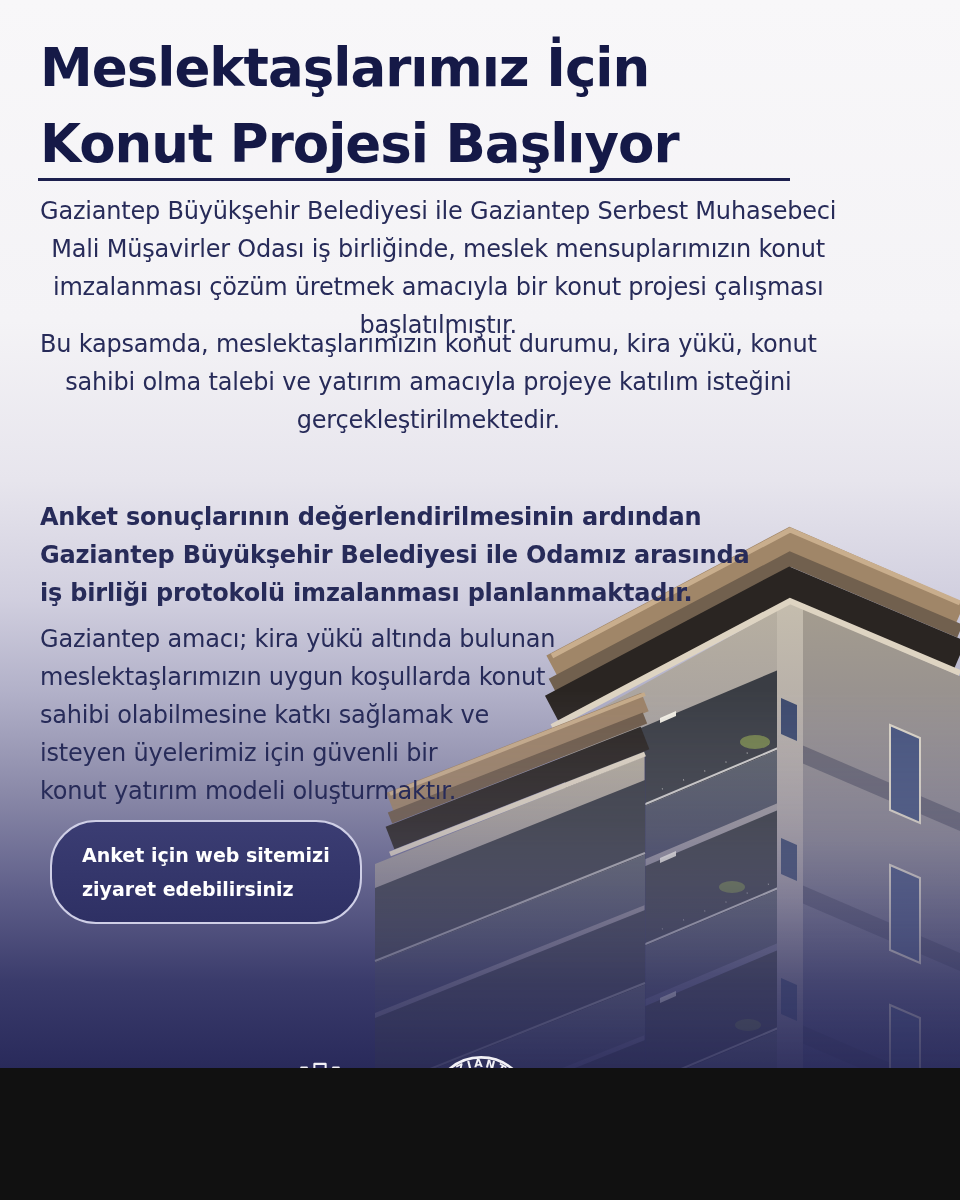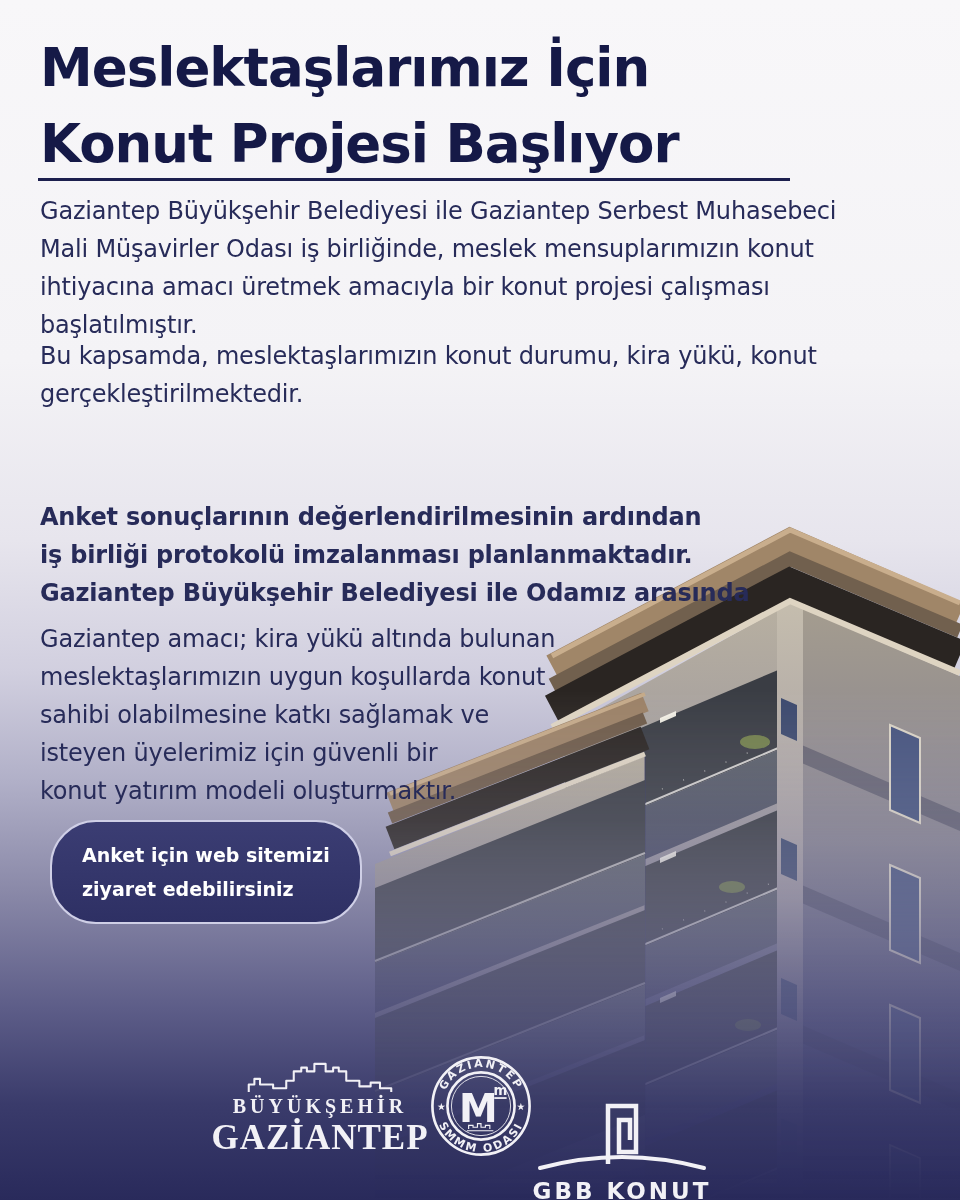--- a/index.html
+++ b/index.html
@@ -1,17 +1,17 @@
 <!DOCTYPE html>
 <html><head>
 <meta charset="utf-8">
 <style>
   html,body{margin:0;padding:0;background:#111;}
   .poster{
-    position:relative;width:960px;height:1200px;overflow:hidden;
+    position:relative;width:960px;height:1068px;overflow:hidden;
     font-family:"DejaVu Sans","Liberation Sans",sans-serif;
     background:linear-gradient(180deg,
       #f8f7f9 0%, #f4f3f6 30%, #e7e5ed 45%, #d1cfdf 56%,
       #b1b0c8 65%, #8b8aa9 74%, #5d5d88 84%, #3a3b6b 92%, #292a5b 100%);
   }
   
   .building{
     position:absolute;left:360px;top:440px;width:600px;height:760px;z-index:1;
     -webkit-mask-image:linear-gradient(180deg,rgba(0,0,0,1) 0%,rgba(0,0,0,1) 33%,
       rgba(0,0,0,.8) 50%,rgba(0,0,0,.45) 65%,rgba(0,0,0,.22) 78%,rgba(0,0,0,.08) 90%,rgba(0,0,0,0) 100%);
@@ -22,21 +22,21 @@
   .content{position:absolute;inset:0;z-index:2;}
   .title{
     position:absolute;left:40px;top:30px;margin:0;
     font-size:53px;line-height:76px;font-weight:800;letter-spacing:-1px;
     color:#151947;
   }
   .title span{display:block;}
   .title-underline{position:absolute;left:38px;top:178px;width:752px;height:3px;background:#1c1f4e;}
   .para{position:absolute;left:40px;margin:0;font-size:24px;line-height:38px;color:#272b59;letter-spacing:-0.2px;}
   .para .ln{display:block;white-space:nowrap;}
-  .p1{top:192px;} .p2{top:337px;} .p3{top:498px;font-weight:bold;} .p4{top:620px;}
+  .p1{top:192px;text-align:center;} .p2{top:325px;text-align:center;} .p3{top:498px;font-weight:bold;} .p4{top:620px;}
   .cta-pill{
     position:absolute;left:50px;top:820px;z-index:2;
     background:linear-gradient(180deg,#3b3d73,#2e3064);
     border:2px solid #cfcfe6;border-radius:46px;
     padding:16px 30px;color:#ffffff;font-size:19px;line-height:34px;font-weight:600;
     cursor:pointer;
   }
   .cta-pill .ln{display:block;white-space:nowrap;}
   
   .logos{position:absolute;inset:0;z-index:3;color:#f2f1f6;}
@@ -160,33 +160,34 @@
   <div class="content">
     <h1 class="title">
       <span>Meslektaşlarımız İçin</span>
       <span>Konut Projesi Başlıyor</span>
     </h1>
     <div class="title-underline"></div>
 
     <p class="para p1">
       <span class="ln">Gaziantep Büyükşehir Belediyesi ile Gaziantep Serbest Muhasebeci</span>
       <span class="ln">Mali Müşavirler Odası iş birliğinde, meslek mensuplarımızın konut</span>
-      <span class="ln">ihtiyacına amacı üretmek amacıyla bir konut projesi çalışması</span>
+      <span class="ln">imzalanması çözüm üretmek amacıyla bir konut projesi çalışması</span>
       <span class="ln">başlatılmıştır.</span>
     </p>
 
     <p class="para p2">
       <span class="ln">Bu kapsamda, meslektaşlarımızın konut durumu, kira yükü, konut</span>
+      <span class="ln">sahibi olma talebi ve yatırım amacıyla projeye katılım isteğini</span>
       <span class="ln">gerçekleştirilmektedir.</span>
     </p>
 
     <p class="para p3">
       <span class="ln">Anket sonuçlarının değerlendirilmesinin ardından</span>
+      <span class="ln">Gaziantep Büyükşehir Belediyesi ile Odamız arasında</span>
       <span class="ln">iş birliği protokolü imzalanması planlanmaktadır.</span>
-      <span class="ln">Gaziantep Büyükşehir Belediyesi ile Odamız arasında</span>
     </p>
 
     <p class="para p4">
       <span class="ln">Gaziantep amacı; kira yükü altında bulunan</span>
       <span class="ln">meslektaşlarımızın uygun koşullarda konut</span>
       <span class="ln">sahibi olabilmesine katkı sağlamak ve</span>
       <span class="ln">isteyen üyelerimiz için güvenli bir</span>
       <span class="ln">konut yatırım modeli oluşturmaktır.</span>
     </p>
 

